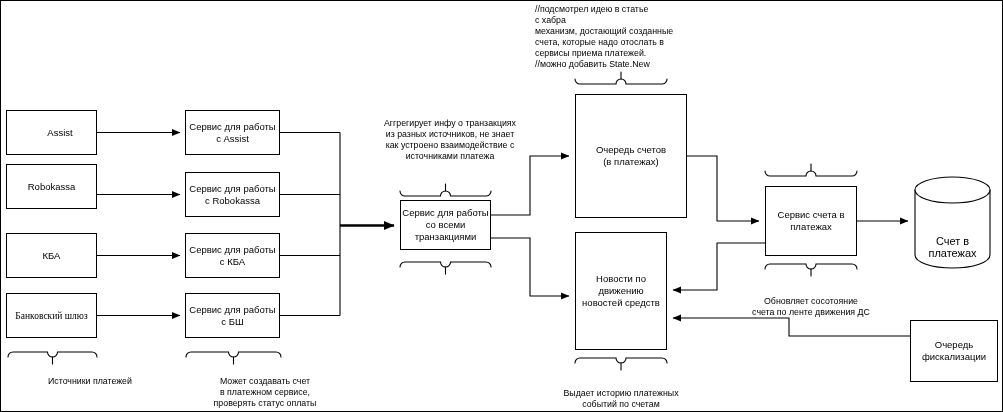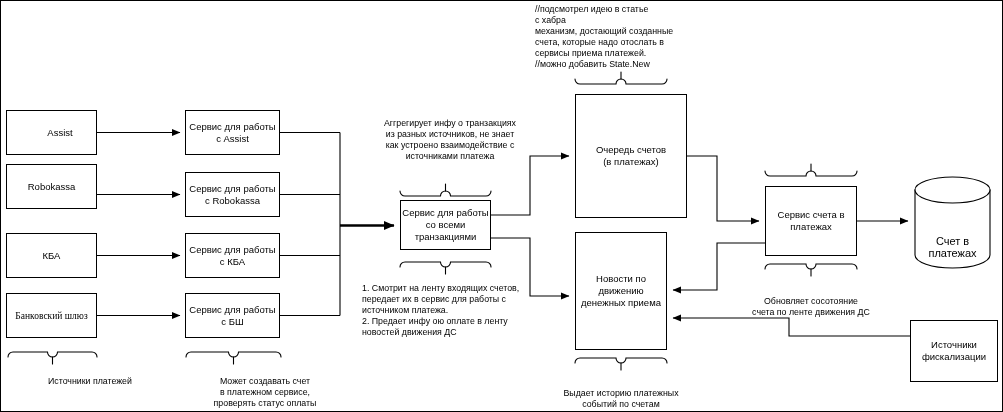--- a/index.html
+++ b/index.html
@@ -153,47 +153,42 @@
 
   <div class="node" style="left:400px; top:200px; width:91px; height:50px;">Сервис для работы
 со всеми
 транзакциями</div>
 
   <div class="node" style="left:575px; top:94px; width:112px; height:124px;">Очередь счетов
 (в платежах)</div>
 
   <div class="node" style="left:575px; top:232px; width:92px; height:118px;">Новости по
 движению
-денежных приема</div>
+новостей средств</div>
 
   <div class="node" style="left:765px; top:186px; width:92px; height:70px;">Сервис счета в
 платежах</div>
 
-  <div class="node" style="left:910px; top:320px; width:88px; height:62px;">Источники
+  <div class="node" style="left:910px; top:320px; width:88px; height:62px;">Очередь
 фискализации</div>
 
   <div class="cyl-label" style="left:915px; top:235px; width:75px;">Счет в платежах</div>
 
   <div class="note center" style="left:360px; top:118px; width:180px;">Аггрегирует инфу о транзакциях
 из разных источников, не знает
 как устроено взаимодействие с
 источниками платежа</div>
 
   <div class="note left" style="left:535px; top:4px; width:230px;">//подсмотрел идею в статье
 с хабра
 механизм, достающий созданные
  счета, которые надо отослать в
  сервисы приема платежей.
 //можно добавить State.New</div>
 
-  <div class="note left" style="left:362px; top:283px; width:200px;">1. Смотрит на ленту входящих счетов,
-передает их в сервис для работы с
-источником платежа.
-2. Предает инфу ою оплате в ленту
-новостей движения ДС</div>
 
 
   <div class="note center" style="left:731px; top:288px; width:160px;margin-top:8px;">Обновляет сосотояние
 счета по ленте движения ДС</div>
 
   <div class="note left" style="left:8px; top:376px; width:170px;margin-left:40px;">Источники платежей</div>
 
   <div class="note center" style="left:175px; top:376px; width:180px;">Может создавать счет
 в платежном сервисе,
 проверять статус оплаты</div>

